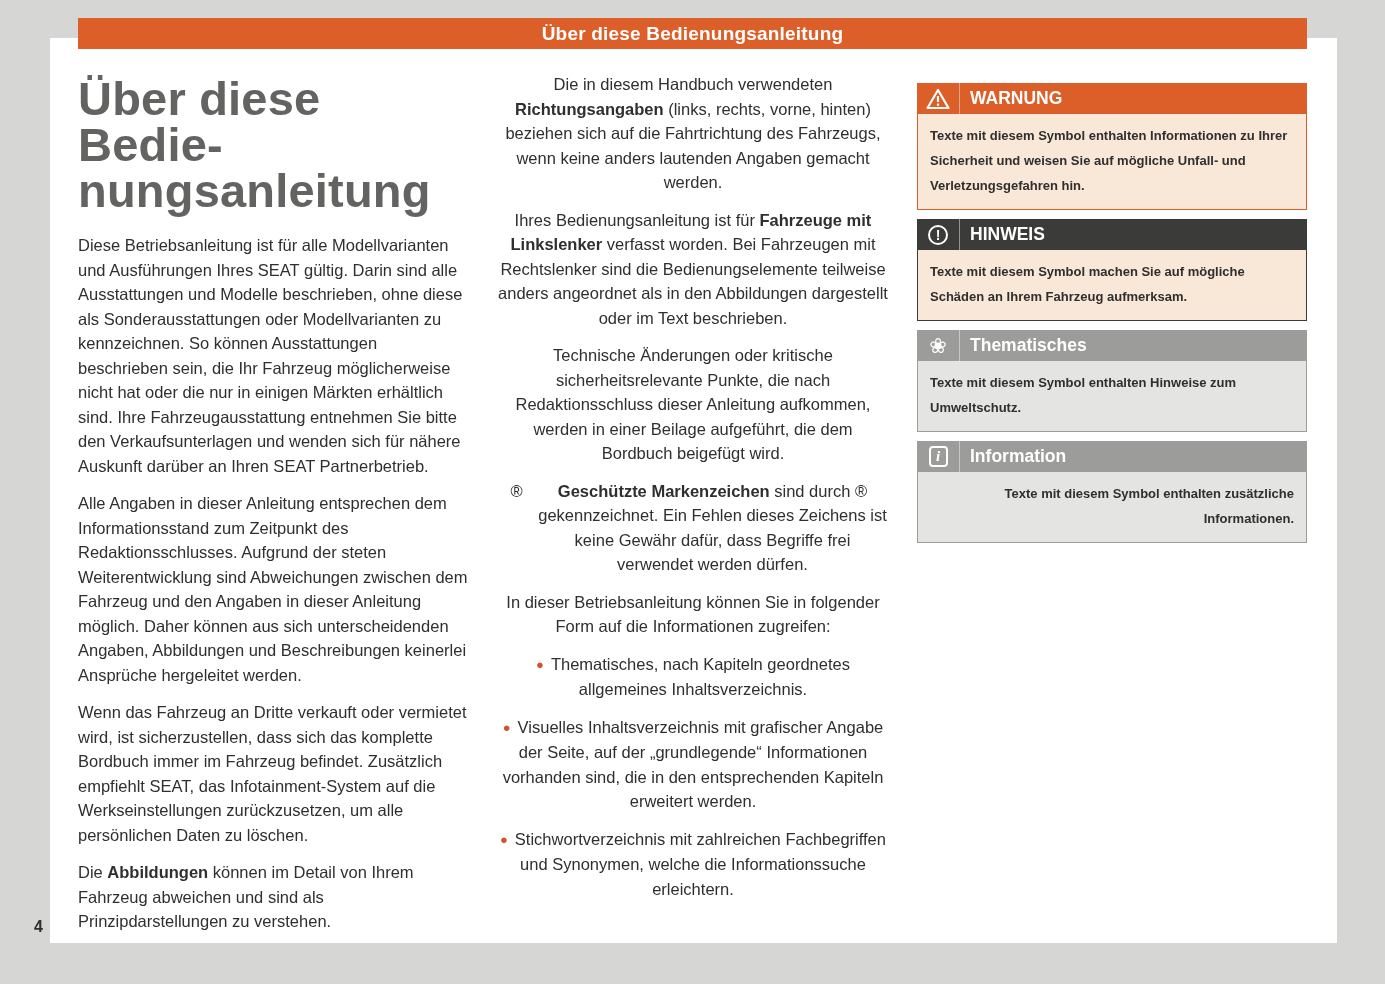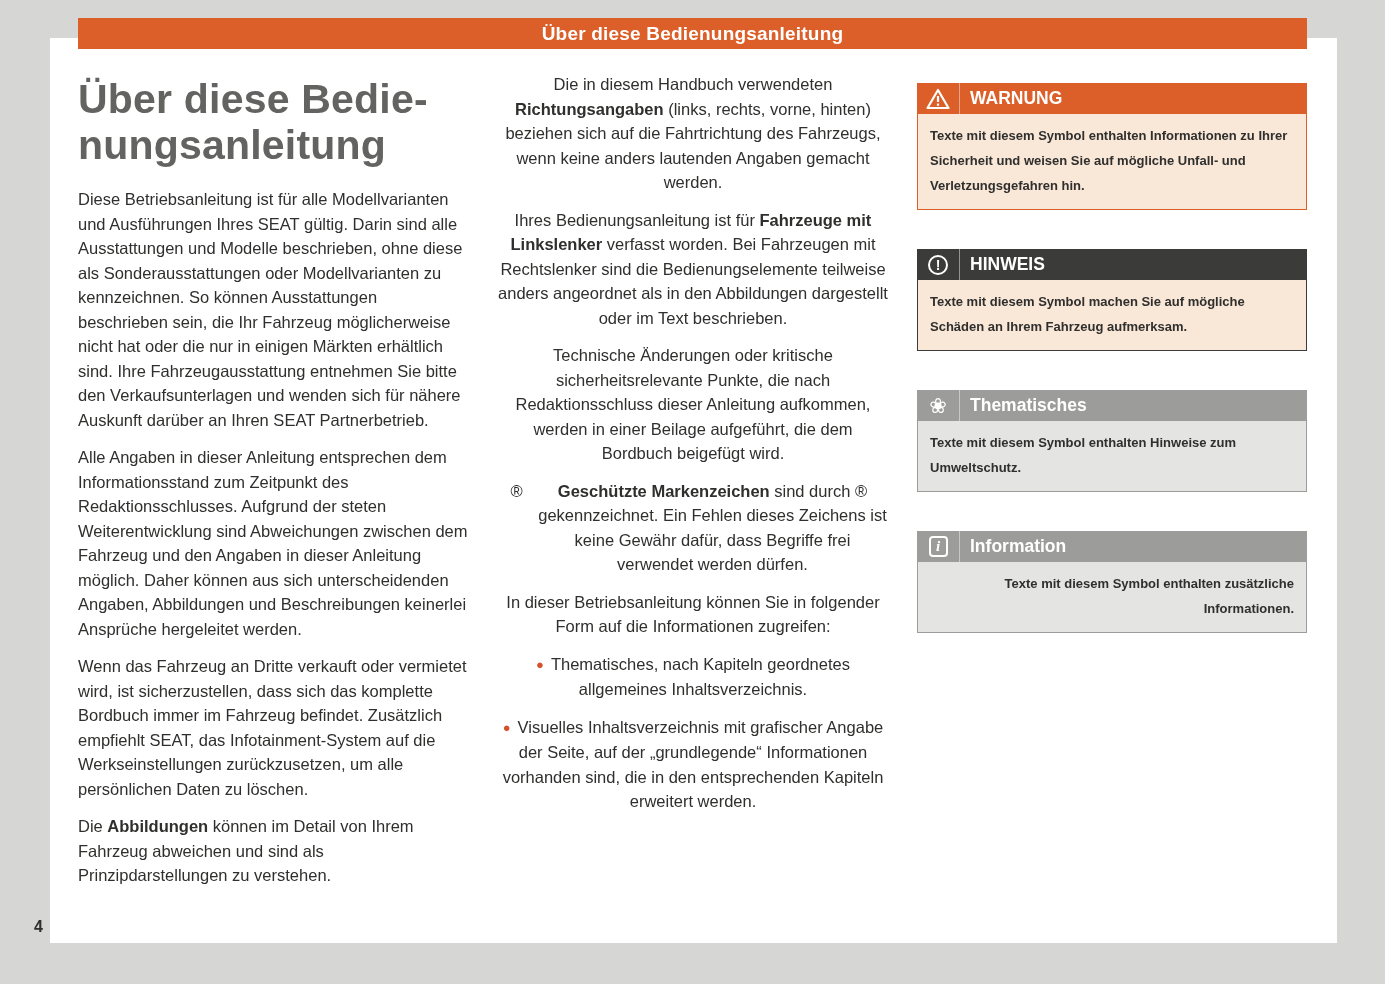--- a/index.html
+++ b/index.html
@@ -30,34 +30,34 @@
     position:absolute; left:34px; top:918px;
     font-size:16px; font-weight:bold; color:#2f2f2e;
     z-index:2;
   }
   .col { position:absolute; z-index:2; font-size:16.5px; line-height:24.5px; }
   .col-1 { left:78px;  top:76px;  width:392px; }
   .col-2 { left:497px; top:72px;  width:392px;text-align:center; }
   .col-3 { left:917px; top:83px;  width:390px; }
   .col p { margin:0 0 13px 0; }
   h1.doc-title {
-    font-size:41px; line-height:46px; font-weight:bold;
+    font-size:47px; line-height:46px; font-weight:bold;
     color:#636362; white-space:pre-line;
     margin:0 0 19px 0; letter-spacing:.2px;
   }
   b { font-weight:bold; }
   .tm-item { display:flex; margin:0 0 13px 0; }
   .tm-marker { width:39px; flex:0 0 39px; }
   .bullet-item { margin:0 0 13px 0; }
   .bullet-dot {
     color:#d6502b; font-size:13px;
     margin-right:7px; vertical-align:1px;
   }
   
-  .notice { margin-bottom:39px; }
+  .notice { margin-bottom:9px; }
   .notice-header {
     height:31px; display:flex; align-items:center;
     color:#ffffff; font-weight:bold; font-size:17.5px;
     padding:0;
   }
   .nh-icon-wrap {
     width:42px; flex:0 0 42px; height:100%;
     display:flex; align-items:center; justify-content:center;
   }
   .nh-sep { width:1px; align-self:stretch; background:rgba(255,255,255,.45); margin-right:10px; }
@@ -110,20 +110,21 @@
   <p><span>Die in diesem Handbuch verwendeten </span><b>Richtungsangaben</b><span> (links, rechts, vorne, hinten) beziehen sich auf die Fahrtrichtung des Fahrzeugs, wenn keine anders lautenden Angaben gemacht werden.</span></p>
   <p><span>Ihres Bedienungsanleitung ist für </span><b>Fahrzeuge mit Linkslenker</b><span> verfasst worden. Bei Fahrzeugen mit Rechtslenker sind die Bedienungselemente teilweise anders angeordnet als in den Abbildungen dargestellt oder im Text beschrieben.</span></p>
   <p>Technische Änderungen oder kritische sicherheitsrelevante Punkte, die nach Redaktionsschluss dieser Anleitung aufkommen, werden in einer Beilage aufgeführt, die dem Bordbuch beigefügt wird.</p>
   <div class="tm-item">
     <span class="tm-marker">®</span>
     <span><b>Geschützte Markenzeichen</b><span> sind durch ® gekennzeichnet. Ein Fehlen dieses Zeichens ist keine Gewähr dafür, dass Begriffe frei verwendet werden dürfen.</span></span>
   </div>
   <p>In dieser Betriebsanleitung können Sie in folgender Form auf die Informationen zugreifen:</p>
   <p class="bullet-item"><span class="bullet-dot">●</span><span>Thematisches, nach Kapiteln geordnetes allgemeines Inhaltsverzeichnis.</span></p>
   <p class="bullet-item"><span class="bullet-dot">●</span><span>Visuelles Inhaltsverzeichnis mit grafischer Angabe der Seite, auf der „grundlegende“ Informationen vorhanden sind, die in den entsprechenden Kapiteln erweitert werden.</span></p>
+  <p class="bullet-item"><span class="bullet-dot">●</span><span>Stichwortverzeichnis mit zahlreichen Fachbegriffen und Synonymen, welche die Informationssuche erleichtern.</span></p>
 </div>
 
 <div class="col col-3">
 
   <div class="notice warnung">
     <div class="notice-header">
       <span class="nh-icon-wrap">
         <svg width="24" height="22" viewBox="0 0 24 22">
           <path d="M12 2 L22.5 20 H1.5 Z" fill="none" stroke="#ffffff" stroke-width="2.2" stroke-linejoin="round"></path>
           <rect x="10.9" y="8" width="2.2" height="6" fill="#ffffff"></rect>

